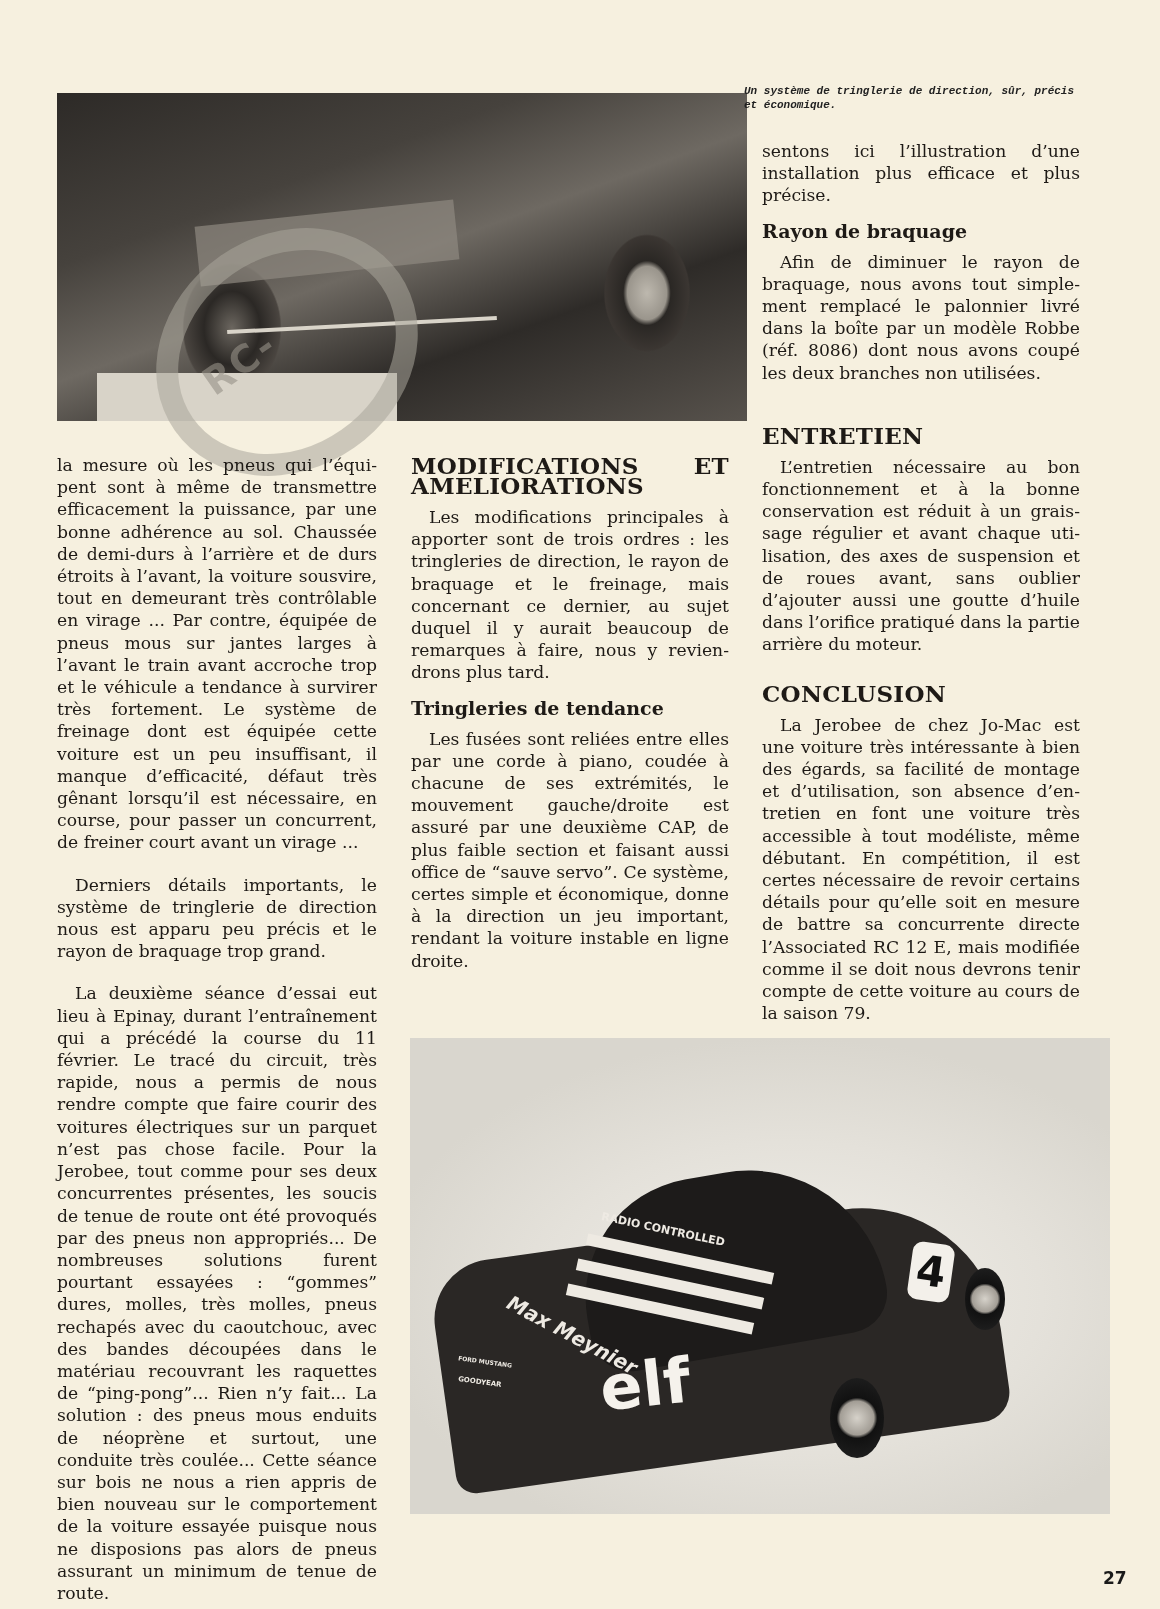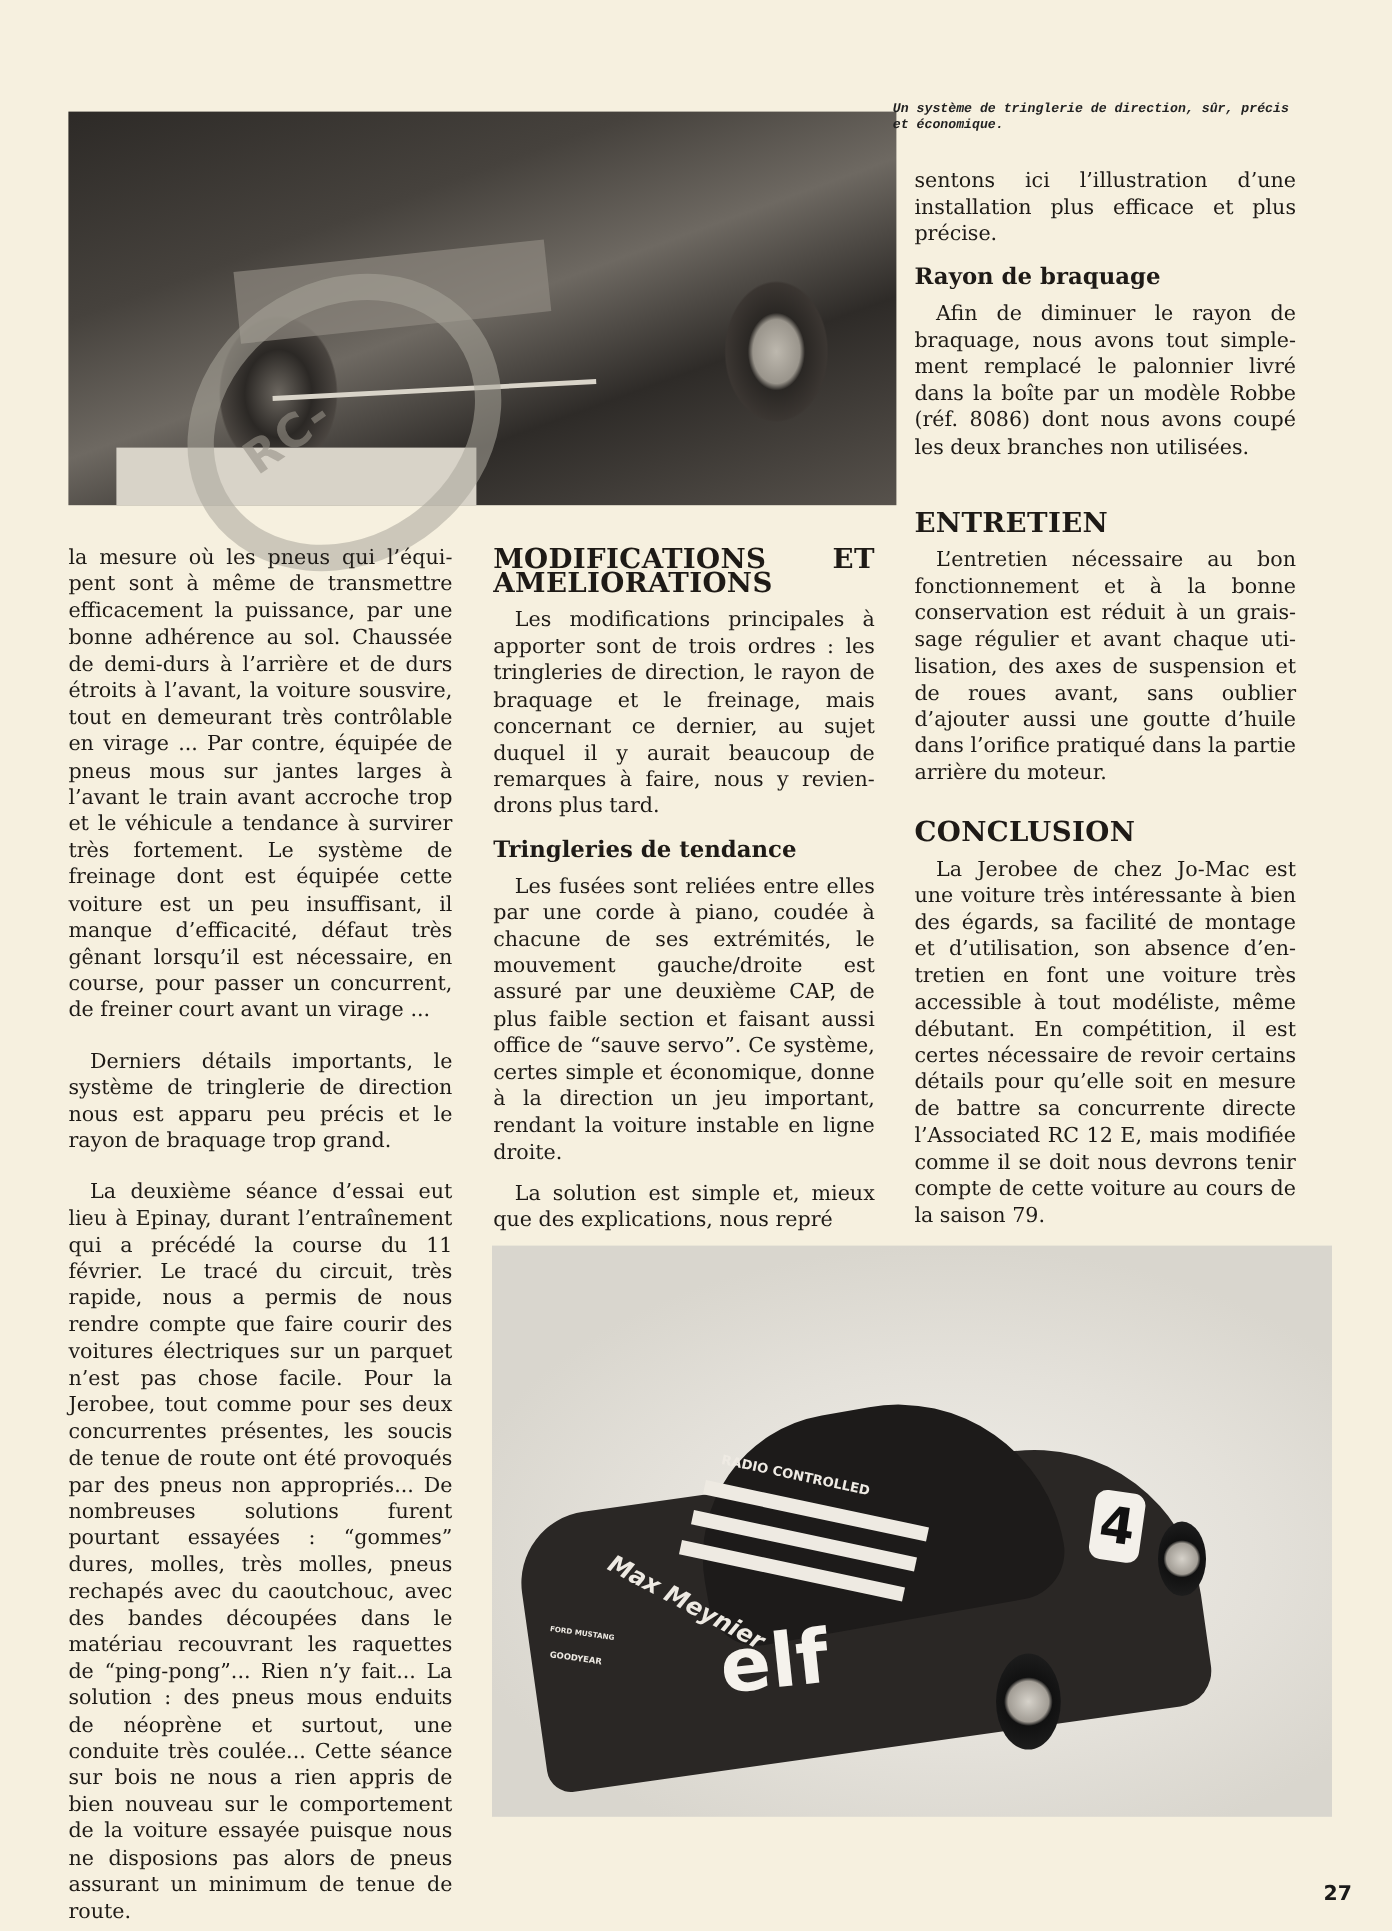--- a/index.html
+++ b/index.html
@@ -96,21 +96,20 @@
   <p>La deuxième séance d’essai eut lieu à Epinay, durant l’entraîne­ment qui a précédé la course du 11 février. Le tracé du circuit, très rapide, nous a permis de nous rendre compte que faire courir des voitures électriques sur un parquet n’est pas chose facile. Pour la Jerobee, tout comme pour ses deux concurrentes présentes, les soucis de tenue de route ont été provo­qués par des pneus non appro­priés... De nombreuses solutions furent pourtant essayées : “gom­mes” dures, molles, très molles, pneus rechapés avec du caout­chouc, avec des bandes découpées dans le matériau recouvrant les raquettes de “ping-pong”... Rien n’y fait... La solution : des pneus mous enduits de néoprène et sur­tout, une conduite très coulée... Cette séance sur bois ne nous a rien appris de bien nouveau sur le comportement de la voiture es­sayée puisque nous ne disposions pas alors de pneus assurant un minimum de tenue de route.</p>
 </div>
 
 <div class="col" style="left:411px; top:456px; width:318px;">
   <div class="h-caps">MODIFICATIONS ET AMELIORATIONS</div>
   <p>Les modifications principales à apporter sont de trois ordres : les tringleries de direction, le rayon de braquage et le freinage, mais concernant ce dernier, au sujet duquel il y aurait beaucoup de remarques à faire, nous y revien­drons plus tard.</p>
   <div class="gap-s"></div>
   <div class="h-sub">Tringleries de tendance</div>
   <p>Les fusées sont reliées entre elles par une corde à piano, coudée à chacune de ses extrémités, le mouvement gauche/droite est assuré par une deuxième CAP, de plus faible section et faisant aussi office de “sauve servo”. Ce systè­me, certes simple et économique, donne à la direction un jeu impor­tant, rendant la voiture instable en ligne droite.</p>
   <div class="gap-s"></div>
-  <p>La solution est simple et, mieux que des explications, nous repré­</p>
 </div>
 
 <div class="col" style="left:762px; top:140px; width:318px;">
   <p style="text-indent:0">sentons ici l’illustration d’une installation plus efficace et plus précise.</p>
   <div class="gap-s"></div>
   <div class="h-sub">Rayon de braquage</div>
   <p>Afin de diminuer le rayon de braquage, nous avons tout simple­ment remplacé le palonnier livré dans la boîte par un modèle Robbe (réf. 8086) dont nous avons coupé les deux branches non utilisées.</p>
   <div style="height:42px"></div>
   <div class="h-caps">ENTRETIEN</div>
   <p>L’entretien nécessaire au bon fonctionnement et à la bonne conservation est réduit à un grais­sage régulier et avant chaque uti­lisation, des axes de suspension et de roues avant, sans oublier d’ajouter aussi une goutte d’huile dans l’orifice pratiqué dans la partie arrière du moteur.</p>

